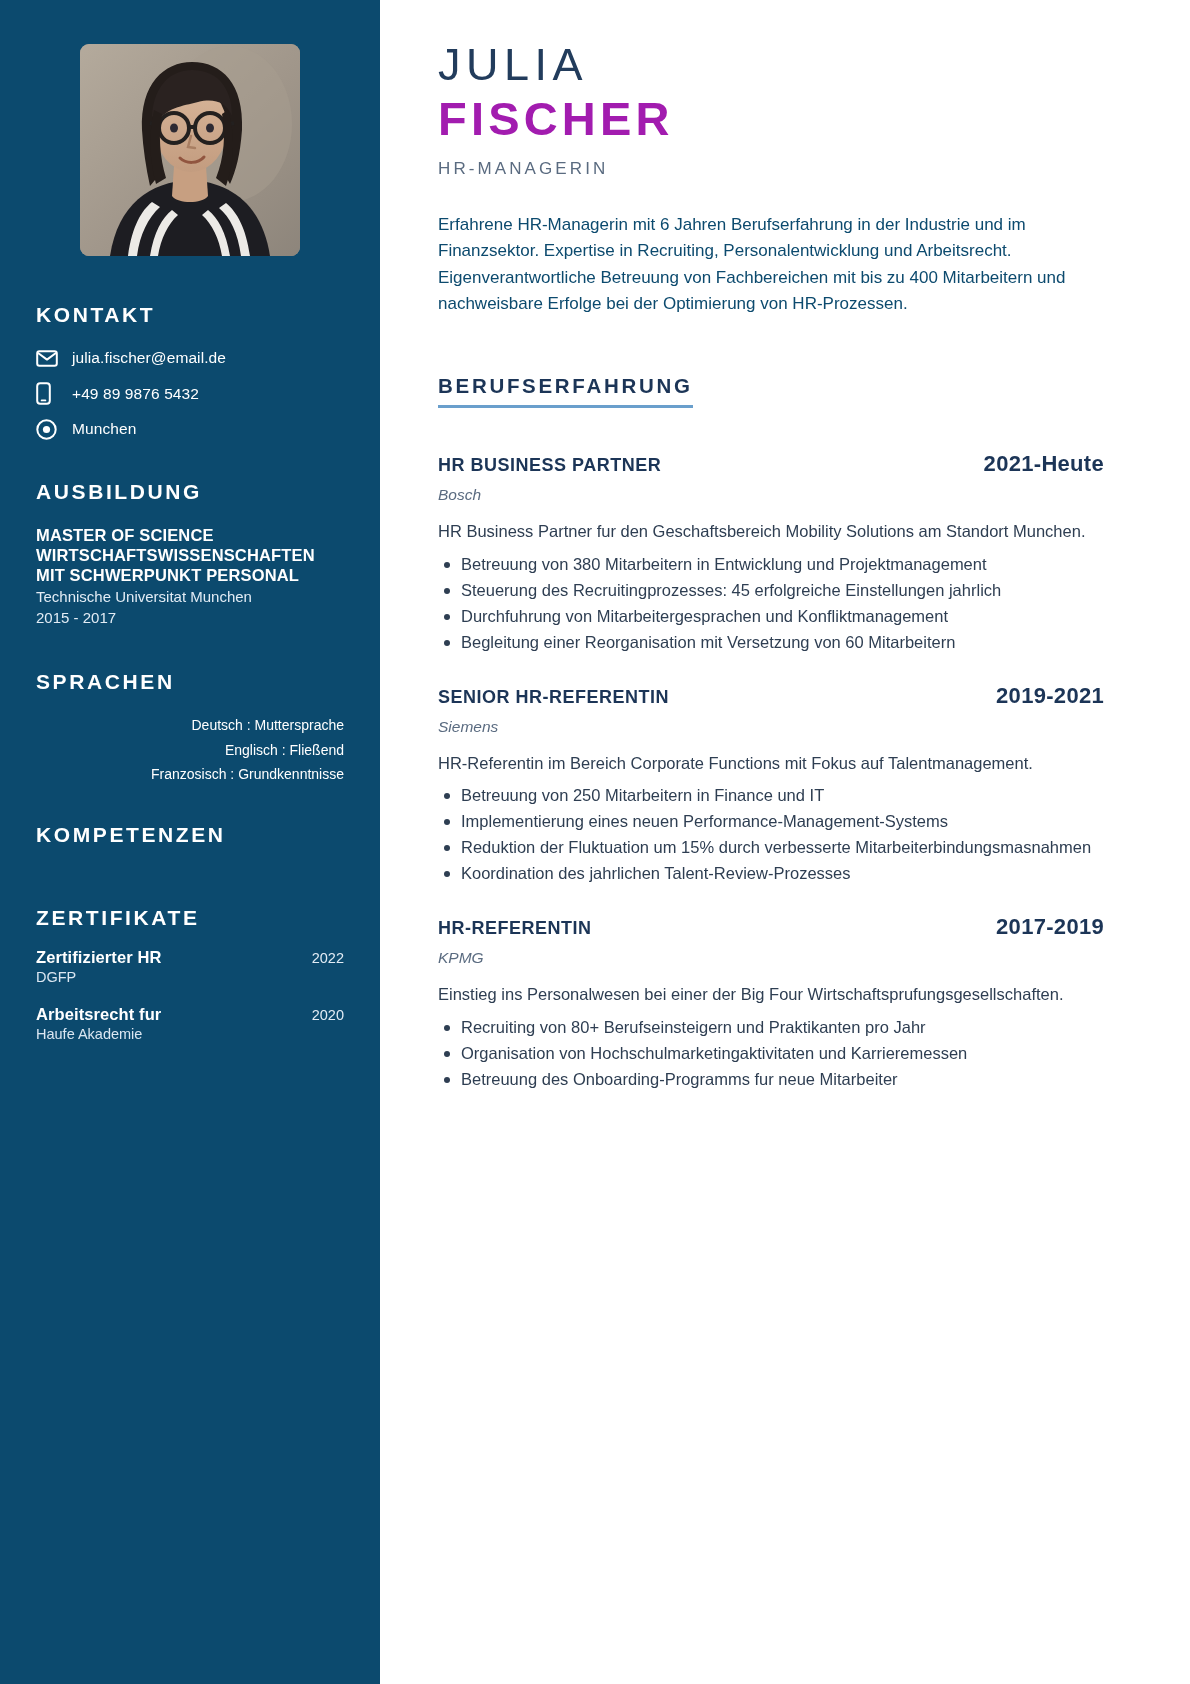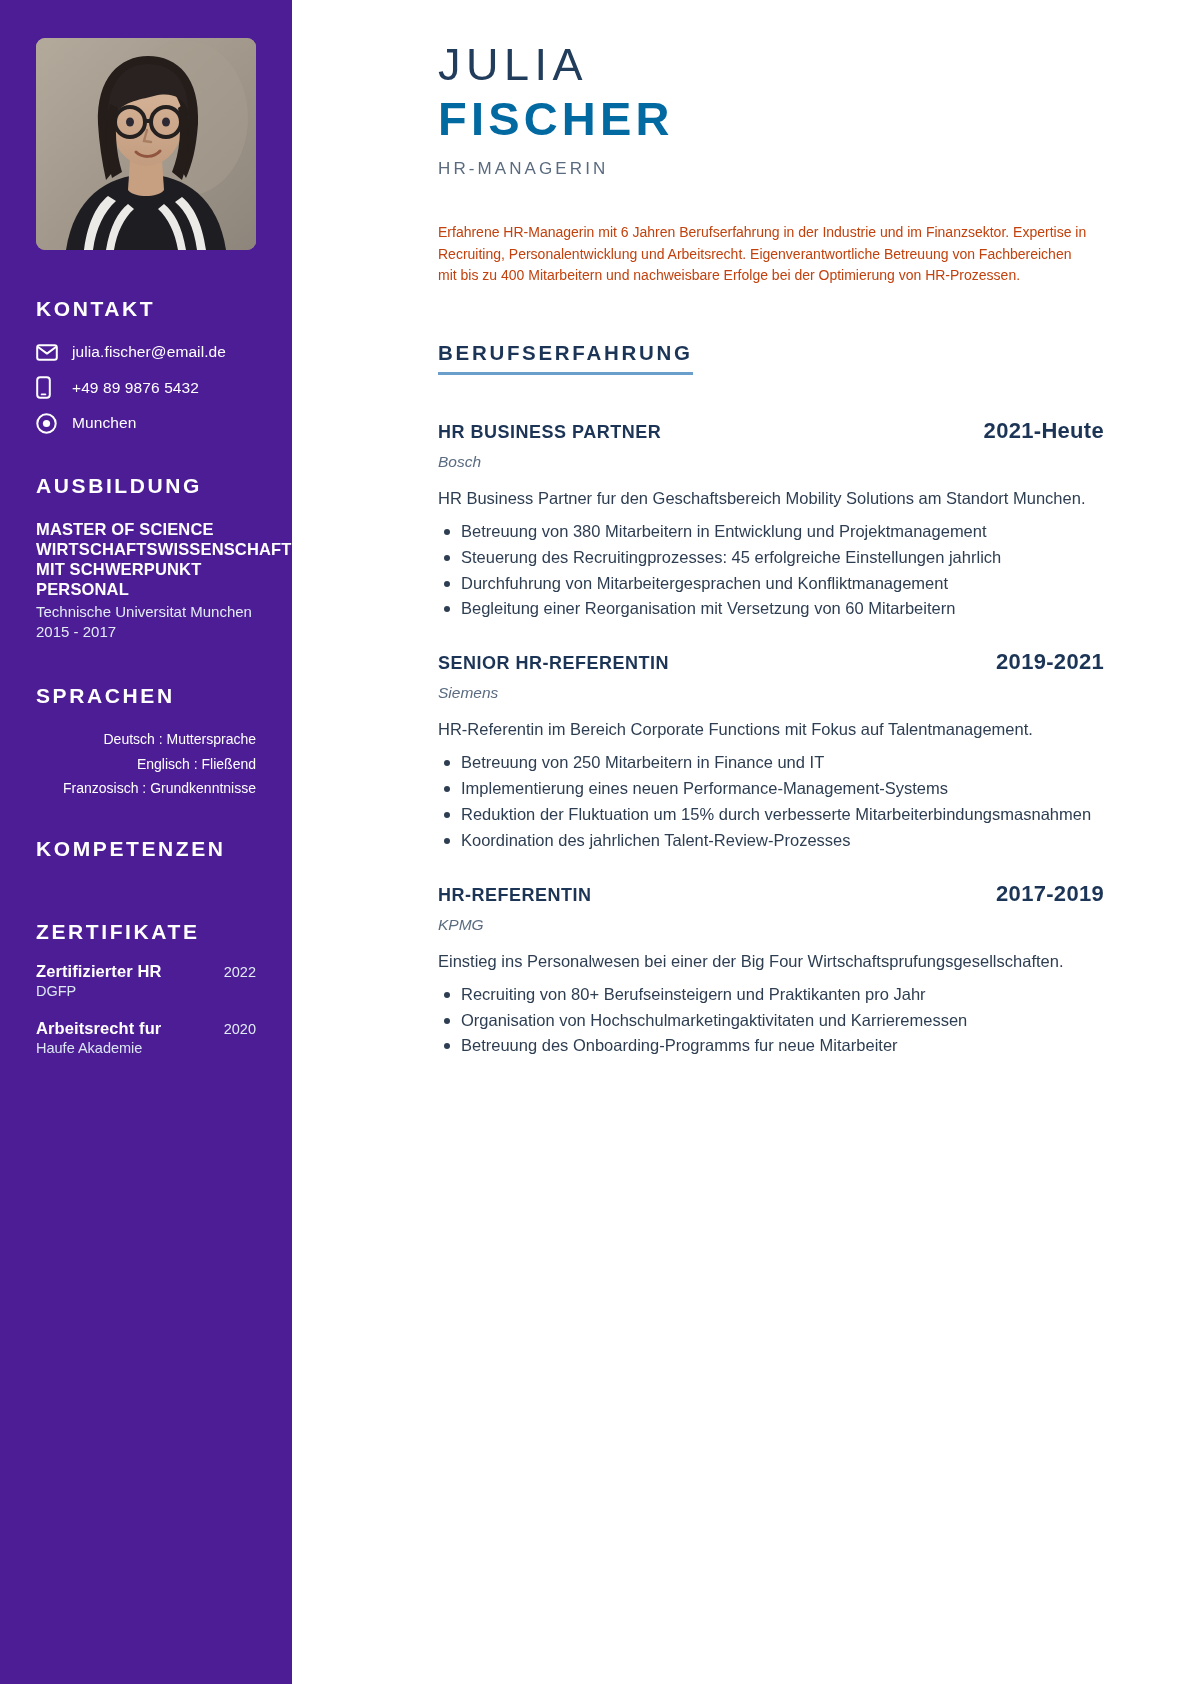--- a/index.html
+++ b/index.html
@@ -18,25 +18,25 @@
     background: #ffffff;
     overflow: hidden;
     box-sizing: border-box;
   }
 
   
   .sidebar {
     position: absolute;
     left: 0;
     top: 0;
-    width: 292px;
+    width: 380px;
     height: 1684px;
-    background: #4c1d95;
+    background: #0c4a6e;
     box-sizing: border-box;
-    padding: 0 36px;
+    padding: 6px 36px;
   }
   .photo-wrap {
     margin-top: 38px;
     display: flex;
     justify-content: center;
   }
   .photo {
     width: 220px;
     height: 212px;
     border-radius: 9px;
@@ -152,39 +152,39 @@
   }
   .first-name {
     color: #223c5c;
     font-size: 45px;
     font-weight: normal;
     letter-spacing: 5.5px;
     line-height: 1.12;
     margin: 0;
   }
   .last-name {
-    color: #0369a1;
+    color: #a21caf;
     font-size: 47px;
     font-weight: bold;
     letter-spacing: 4.2px;
     line-height: 1.16;
     margin: 2px 0 0 0;
   }
   .job-title-top {
     color: #5a6b80;
     font-size: 17px;
     font-weight: normal;
     letter-spacing: 3.1px;
     margin-top: 12px;
   }
   .summary {
-    color: #c2410c;
-    font-size: 14px;
+    color: #0c4a6e;
+    font-size: 17px;
     line-height: 1.55;
-    margin-top: 43px;
+    margin-top: 33px;
     max-width: 655px;
   }
 
   .section-title {
     color: #1c3557;
     font-size: 20.5px;
     font-weight: bold;
     letter-spacing: 2.7px;
     margin-top: 40px;
     display: inline-block;

